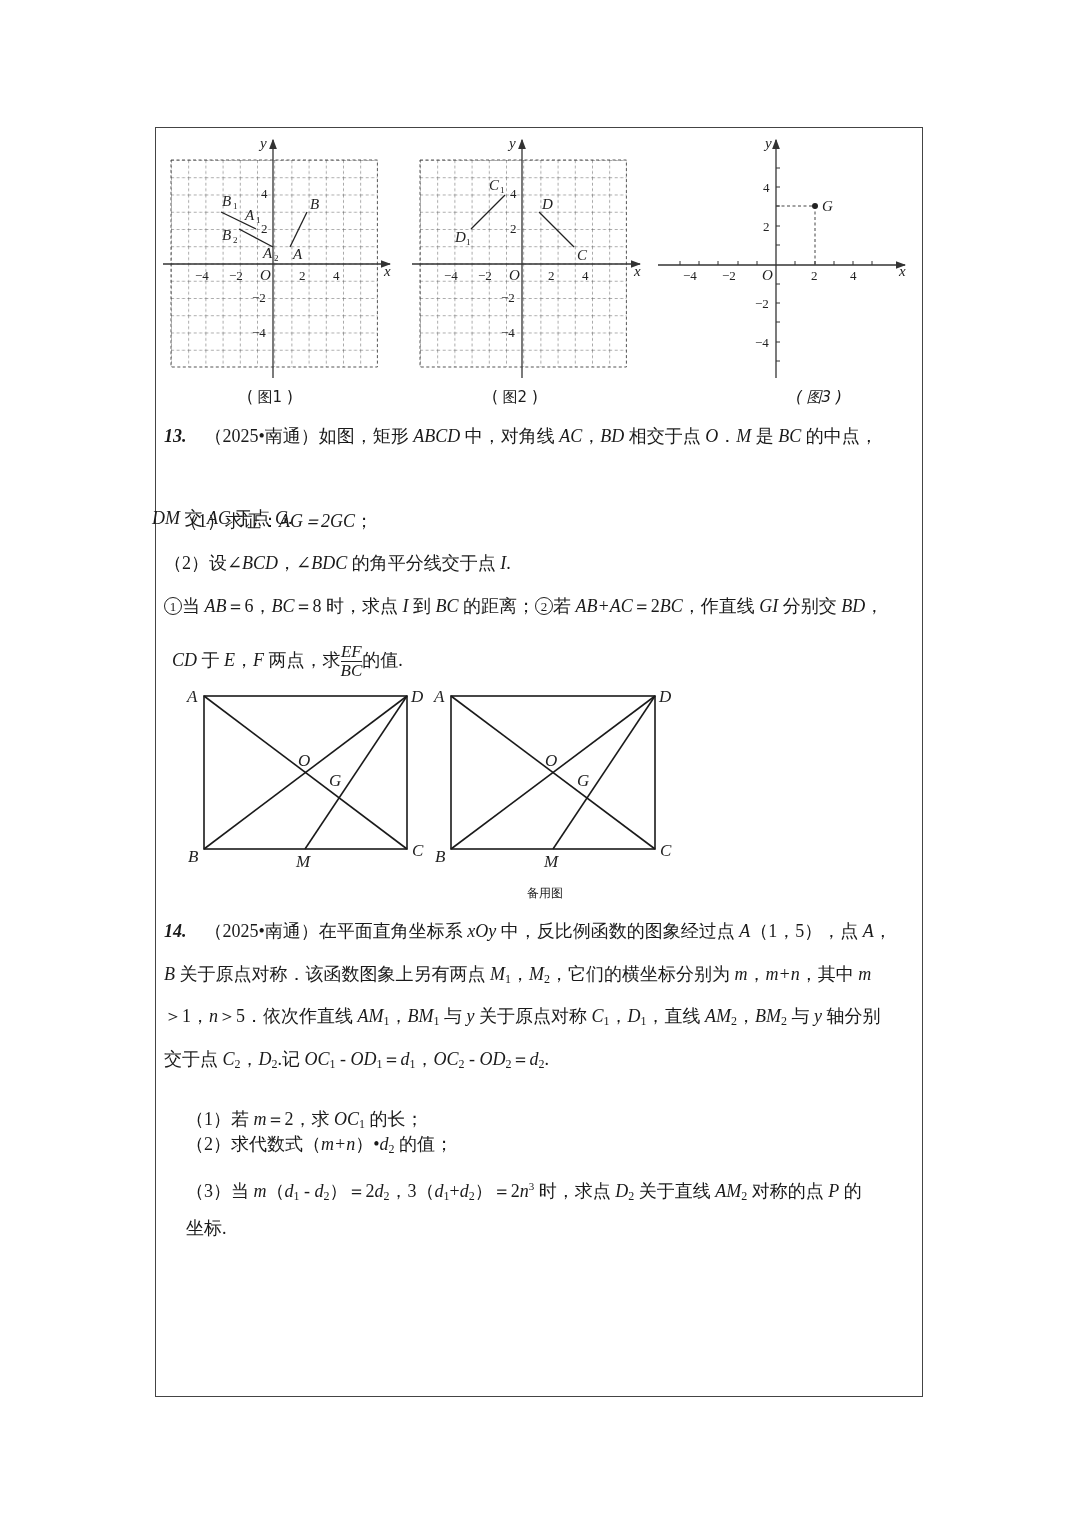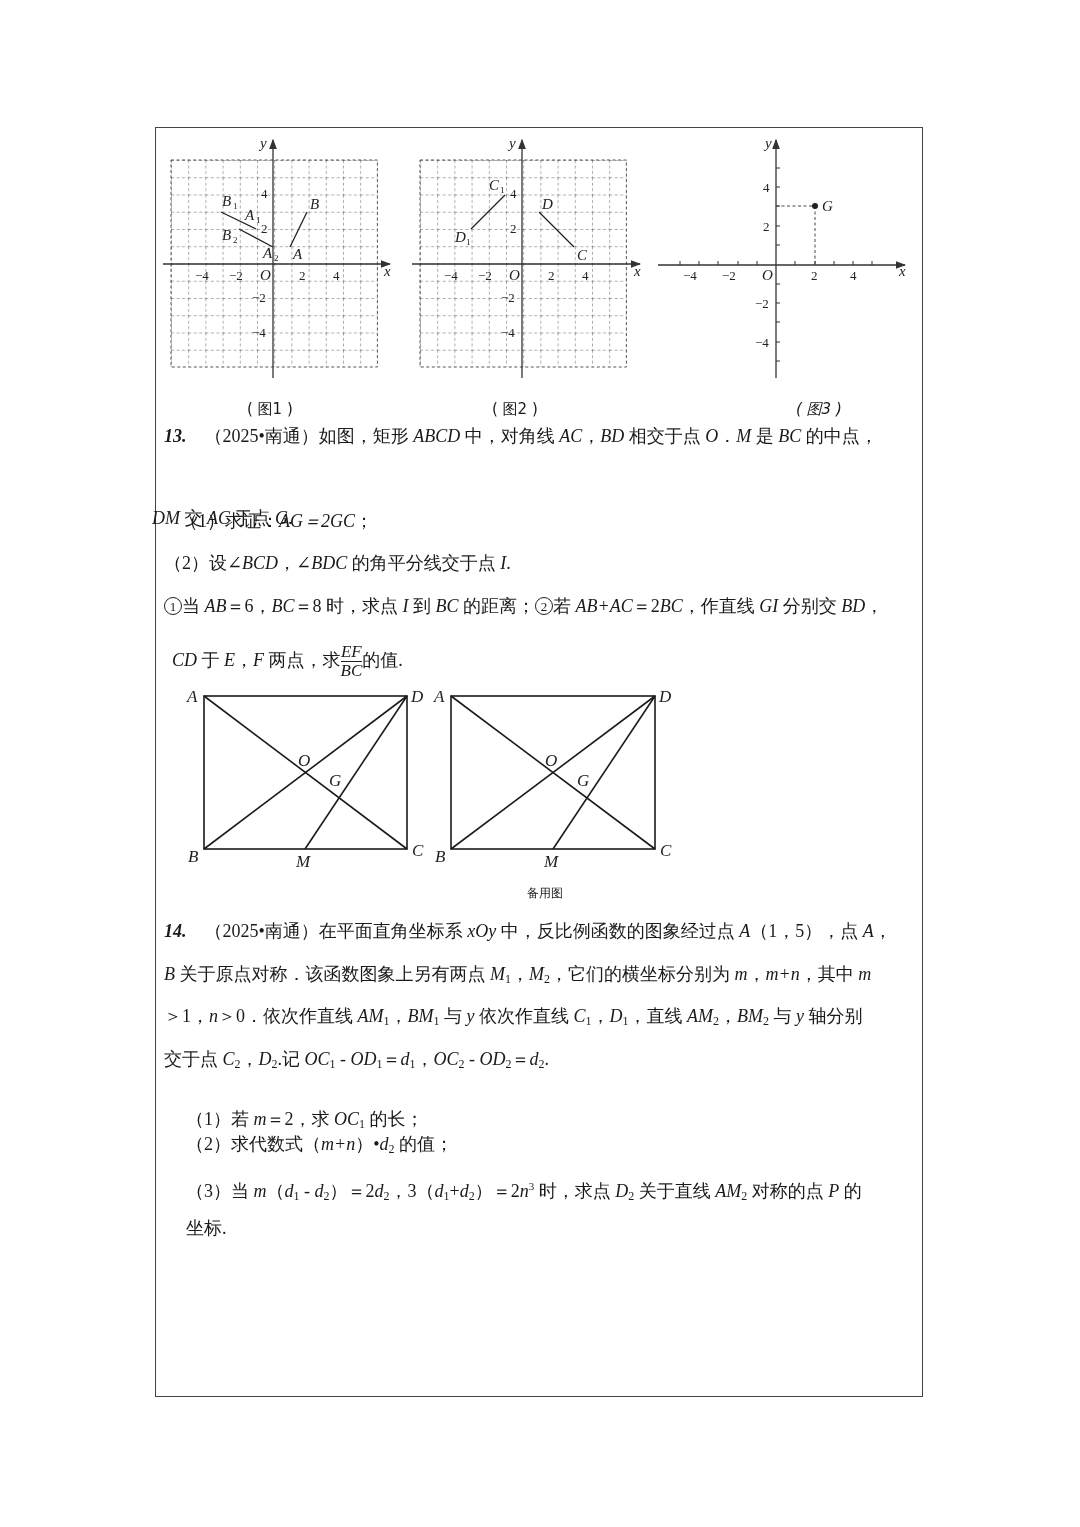--- a/index.html
+++ b/index.html
@@ -11,21 +11,21 @@
   .line { position:absolute; font-size:18px; white-space:nowrap; line-height:24px; }
   .line i { font-style:italic; }
   .num { font-weight:bold;font-style:italic; }
   sub { font-size:12px; vertical-align:-3px; }
   sup { font-size:11px; vertical-align:7px; }
   .circ { display:inline-block; width:18px; height:18px; border:1.3px solid #222; border-radius:50%;
           font-size:13px; line-height:18px; text-align:center; vertical-align:1px; font-style:normal; box-sizing:border-box; }
   .frac { display:inline-block; vertical-align:middle; text-align:center; font-style:italic; font-size:17px; line-height:18px; }
   .frac span { display:block; }
   .frac .bar { border-top:1.5px solid #222; }
-  .caption { position:absolute; font-size:15px; font-family:"DejaVu Sans","Liberation Sans",sans-serif;margin-top:12px; }
+  .caption { position:absolute; font-size:15px; font-family:"DejaVu Sans","Liberation Sans",sans-serif; }
   .lbl { font-family:"Liberation Serif",serif; font-style:italic; font-size:15px; fill:#222; }
   .tick { font-family:"Liberation Serif",serif; font-size:13px; fill:#222; }
   .big { font-size:17px; }
 </style>
 </head>
 <body>
 
 <div class="frame"></div>
 
 <svg class="fig" width="1080" height="420">
@@ -196,21 +196,21 @@
 </svg>
 <div class="line" style="left:527px; top:881px; font-size:12px; font-family:Liberation Sans, sans-serif;">备用图</div>
 
 <div class="line" style="left:164px; top:919px;">
   <span class="num">14.</span>&nbsp;&nbsp;&nbsp;&nbsp;<span>（2025•南通）</span><span>在平面直角坐标系 </span><i>xOy</i><span> 中，反比例函数的图象经过点 </span><i>A</i><span>（1，5），点 </span><i>A</i><span>，</span>
 </div>
 <div class="line" style="left:164px; top:962px;">
   <i>B</i><span> 关于原点对称．该函数图象上另有两点 </span><i>M</i><sub>1</sub><span>，</span><i>M</i><sub>2</sub><span>，它们的横坐标分别为 </span><i>m</i><span>，</span><i>m+n</i><span>，其中 </span><i>m</i>
 </div>
 <div class="line" style="left:164px; top:1004px;">
-  <span>＞1，</span><i>n</i><span>＞0．依次作直线 </span><i>AM</i><sub>1</sub><span>，</span><i>BM</i><sub>1</sub><span> 与 </span><i>y</i><span> 依次作直线 </span><i>C</i><sub>1</sub><span>，</span><i>D</i><sub>1</sub><span>，直线 </span><i>AM</i><sub>2</sub><span>，</span><i>BM</i><sub>2</sub><span> 与 </span><i>y</i><span> 轴分别</span>
+  <span>＞1，</span><i>n</i><span>＞5．依次作直线 </span><i>AM</i><sub>1</sub><span>，</span><i>BM</i><sub>1</sub><span> 与 </span><i>y</i><span> 关于原点对称 </span><i>C</i><sub>1</sub><span>，</span><i>D</i><sub>1</sub><span>，直线 </span><i>AM</i><sub>2</sub><span>，</span><i>BM</i><sub>2</sub><span> 与 </span><i>y</i><span> 轴分别</span>
 </div>
 <div class="line" style="left:164px; top:1047px;">
   <span>交于点 </span><i>C</i><sub>2</sub><span>，</span><i>D</i><sub>2</sub><span>.记 </span><i>OC</i><sub>1</sub><span> - </span><i>OD</i><sub>1</sub><span>＝</span><i>d</i><sub>1</sub><span>，</span><i>OC</i><sub>2</sub><span> - </span><i>OD</i><sub>2</sub><span>＝</span><i>d</i><sub>2</sub><span>.</span>
 </div>
 <div class="line" style="left:186px; top:1089px;margin-top:18px;">
   <span>（1）若 </span><i>m</i><span>＝2，求 </span><i>OC</i><sub>1</sub><span> 的长；</span>
 </div>
 <div class="line" style="left:186px; top:1132px;">
   <span>（2）求代数式（</span><i>m+n</i><span>）•</span><i>d</i><sub>2</sub><span> 的值；</span>
 </div>

